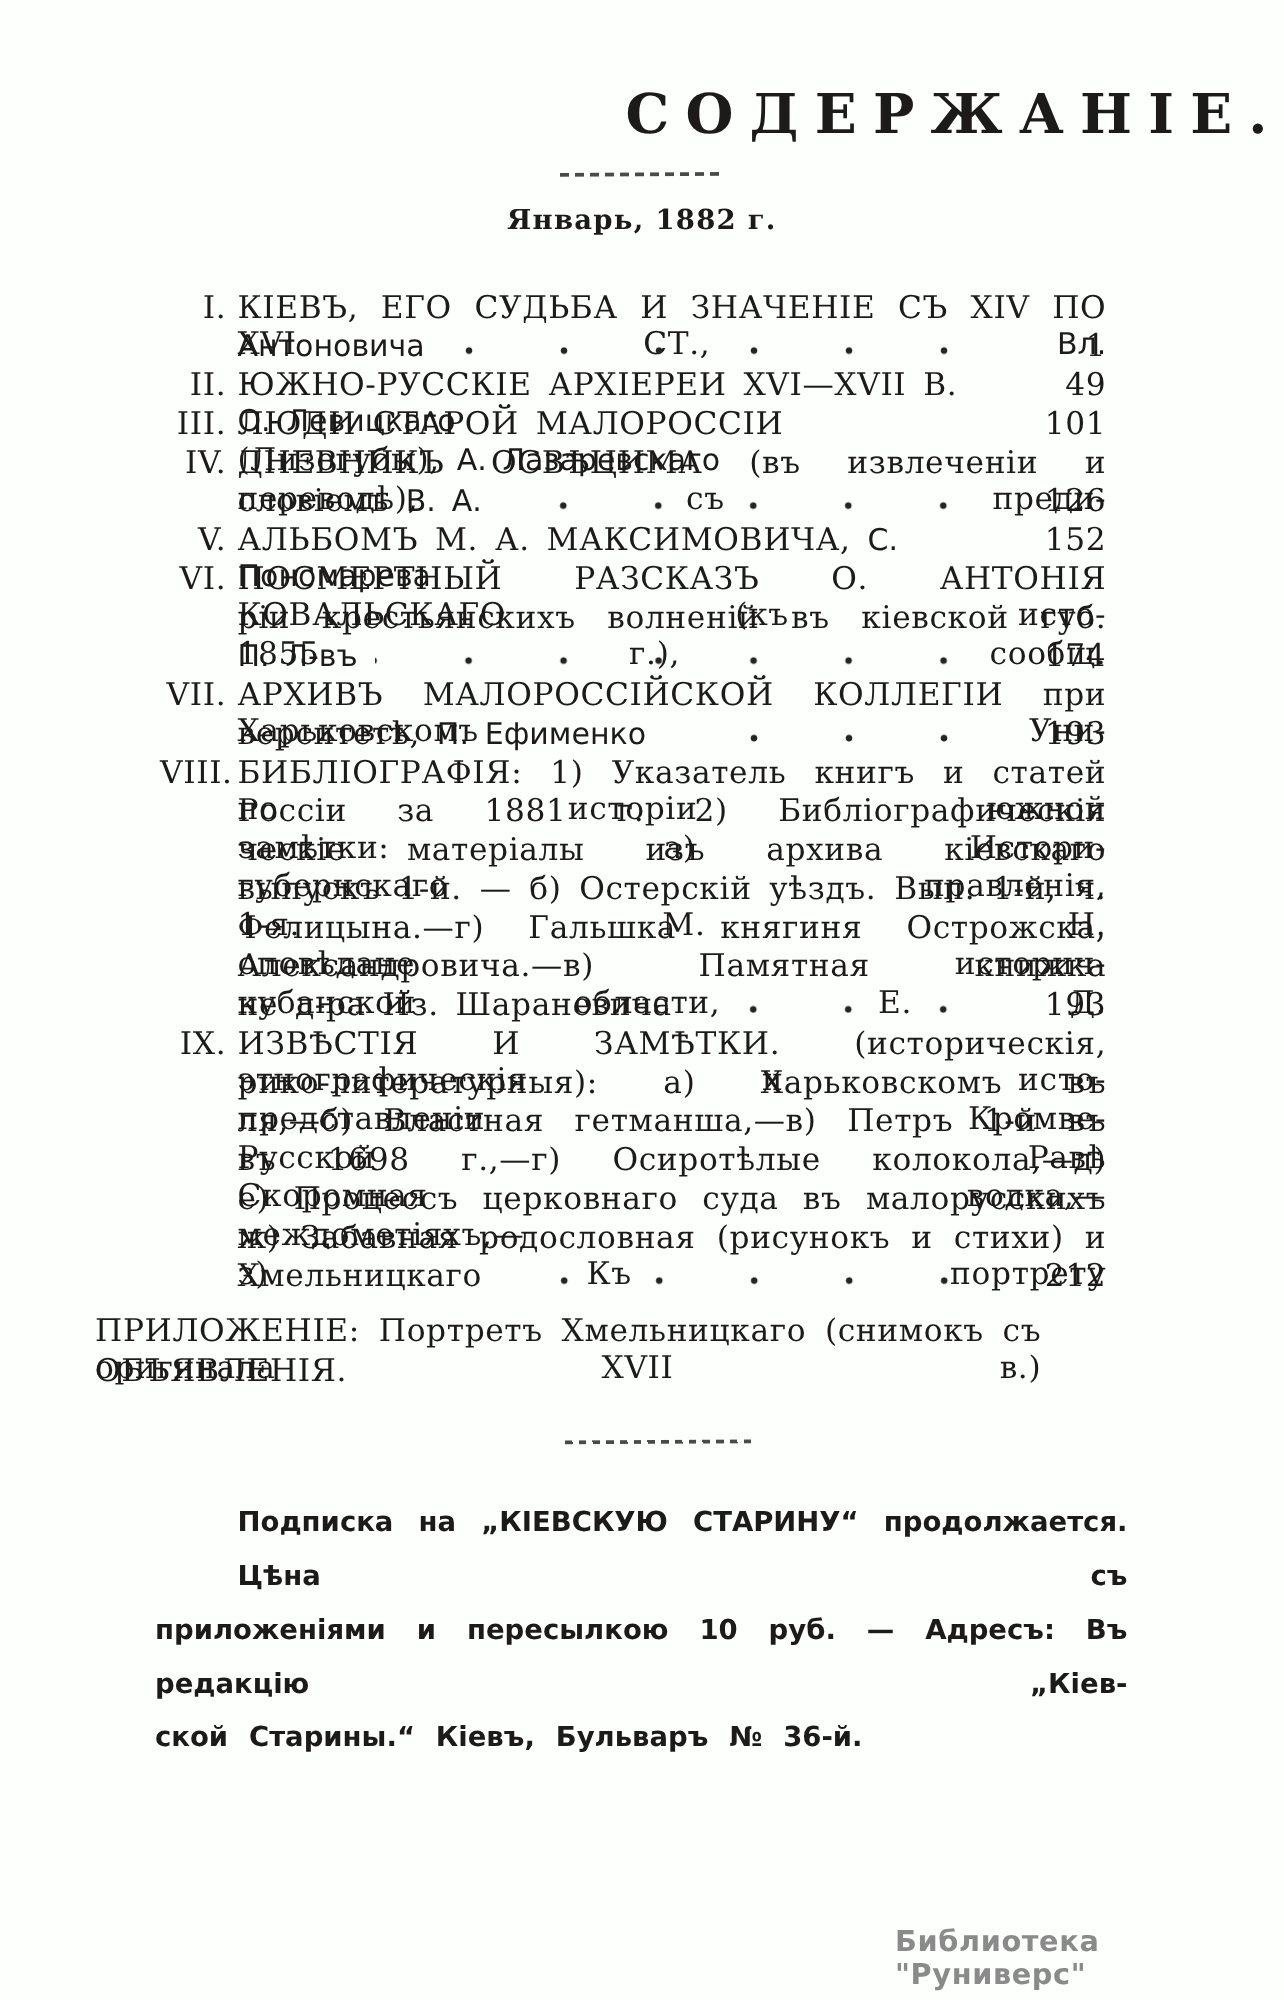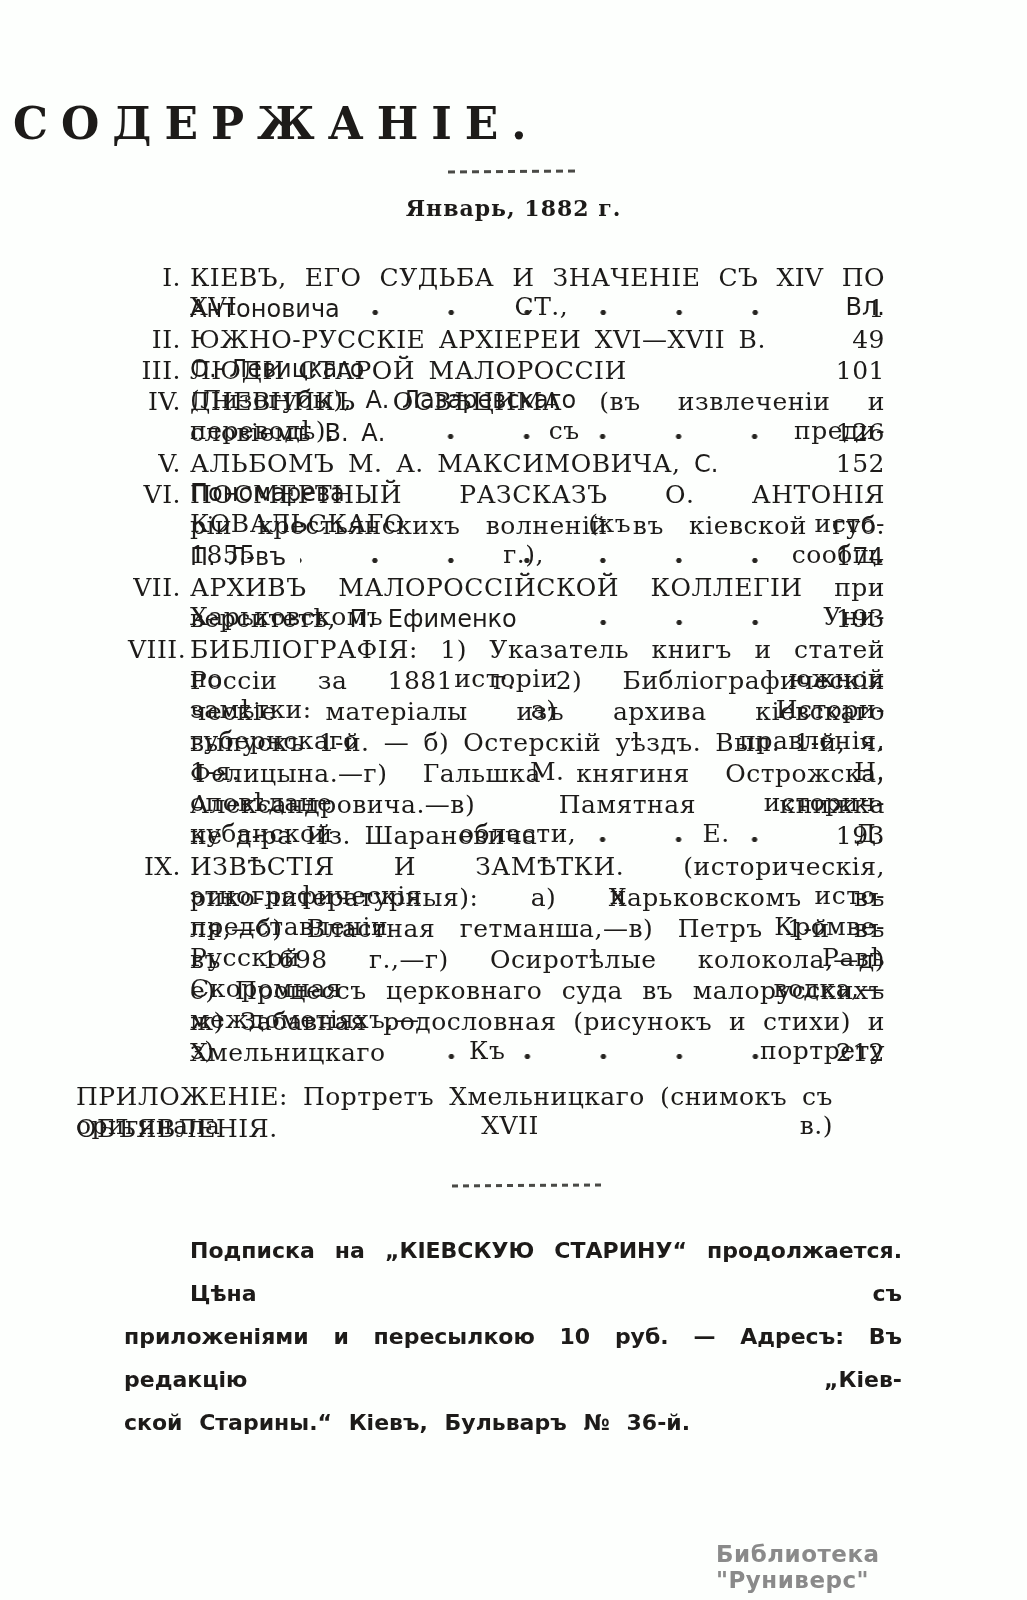--- a/index.html
+++ b/index.html
@@ -6,22 +6,22 @@
   body {
     width:1027px; height:1600px;
     background:#fdfffd;
     font-family:"DejaVu Serif","Liberation Serif",serif;
     color:#1d1b19;
     overflow:hidden;
   }
   .sheet { position:relative; width:1027px; height:1600px; }
 
   .title {
-    padding-top:100px;
-    text-align:left;
+    padding-top:68px;
+    text-align:right;
     font-size:44px;
     font-weight:600;
     letter-spacing:13px;
     text-indent:13px;
     line-height:1.1;
   }
   .rule {
     width:132px; height:3px;
     margin:22px auto 0;
     background:repeating-linear-gradient(90deg,#4a4a46 0 7px,transparent 7px 12px);

